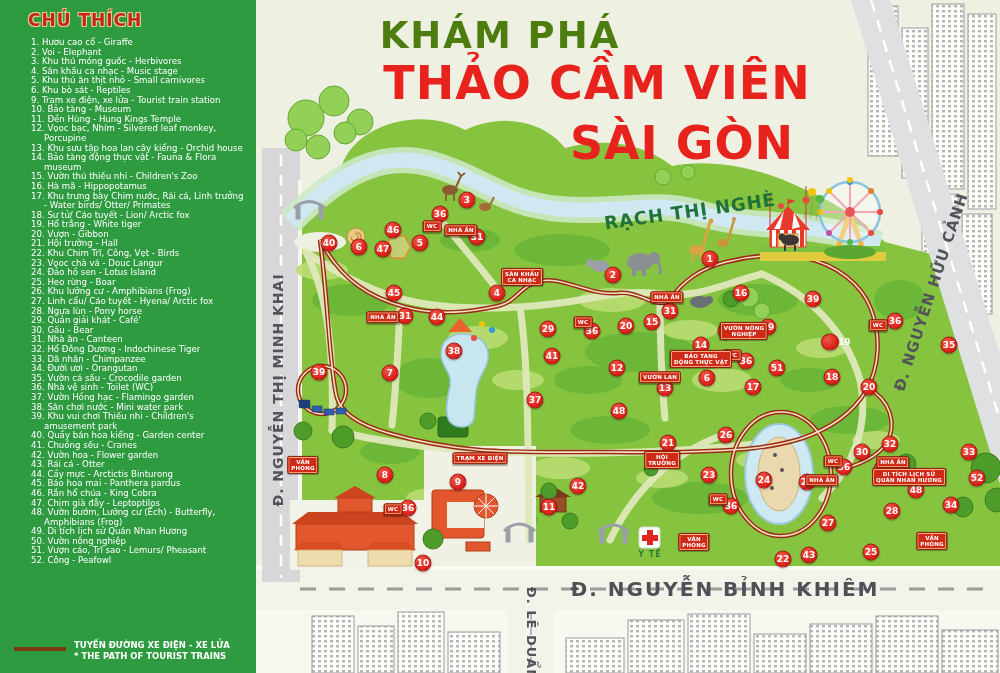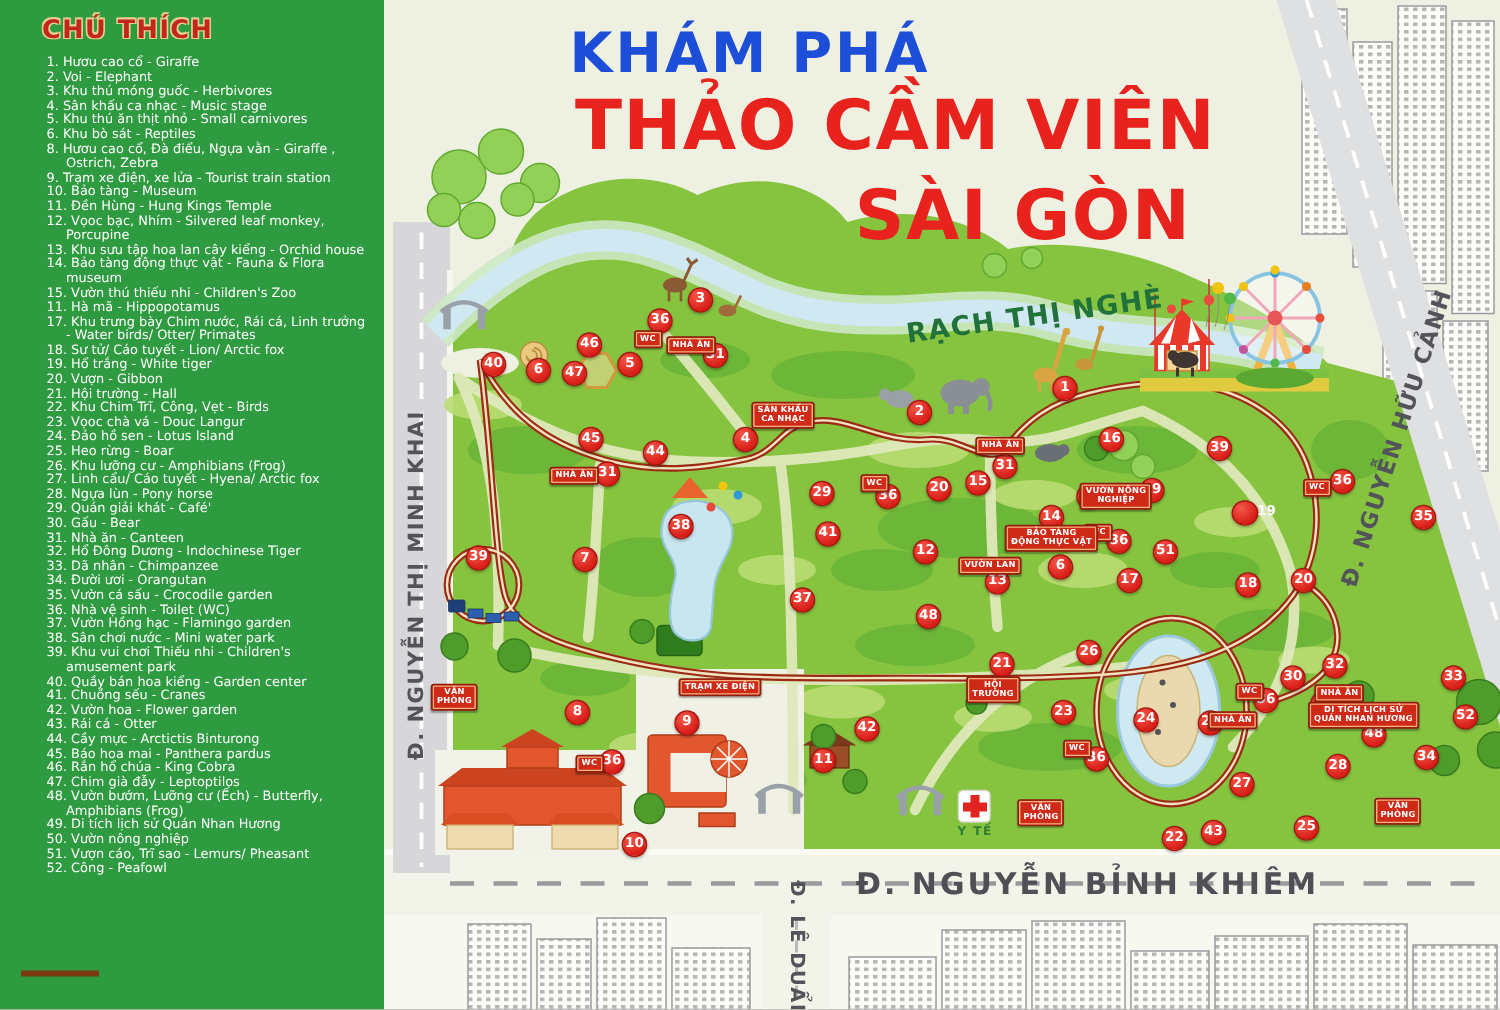--- a/index.html
+++ b/index.html
@@ -13,21 +13,21 @@
   #legend-title{position:absolute;left:28px;top:10px;font-size:17px;font-weight:bold;letter-spacing:1px;
     color:#c1271b;text-shadow:1px 1px 0 #e6cf8e,-1px -1px 0 #e6cf8e,1px -1px 0 #e6cf8e,-1px 1px 0 #e6cf8e;}
   #legend-list{position:absolute;left:0;top:38px;width:250px;margin:0;padding:0 4px 0 31px;list-style:none;}
   #legend-list li{color:#fff;font-size:8.6px;line-height:9.6px;padding-left:13px;text-indent:-13px;font-weight:500;}
   #legend-footer{position:absolute;left:14px;top:640px;display:flex;align-items:flex-start;}
   #legend-footer .swatch{width:52px;height:4px;background:#7a3a10;margin-top:7px;flex:none;}
   #legend-footer .ftext{margin-left:8px;color:#fff;font-size:8.5px;line-height:11px;font-weight:bold;}
 
   
   .title-line{position:absolute;transform:translateX(-50%);white-space:nowrap;font-weight:800;z-index:3;}
-  #title1{left:500px;top:14px;font-size:37px;color:#1d4ed8;letter-spacing:2px;}
+  #title1{left:500px;top:14px;font-size:37px;color:#4d7c0f;letter-spacing:2px;}
   #title2{left:597px;top:56px;font-size:46px;color:#e8231e;letter-spacing:1px;}
   #title3{left:682px;top:116px;font-size:46px;color:#e8231e;letter-spacing:1px;}
 
   
   .street-label{position:absolute;transform:translate(-50%,-50%);white-space:nowrap;
     color:#53535a;font-weight:bold;z-index:3;}
   #lbl-minhkhai{left:278px;top:390px;font-size:14px;letter-spacing:1px;transform:translate(-50%,-50%) rotate(-90deg);}
   #lbl-huucanh{left:931px;top:292px;font-size:15px;letter-spacing:1px;transform:translate(-50%,-50%) rotate(-72deg);}
   #lbl-binhkhiem{left:725px;top:589px;font-size:20px;letter-spacing:2px;color:#4f4f56;}
   #lbl-leduan{left:531px;top:634px;font-size:13px;letter-spacing:1px;transform:translate(-50%,-50%) rotate(90deg);}
@@ -377,29 +377,28 @@
 
   <div id="legend">
     <div id="legend-title">CHÚ THÍCH</div>
     <ul id="legend-list">
         <li>1. Hươu cao cổ - Giraffe</li>
         <li>2. Voi - Elephant</li>
         <li>3. Khu thú móng guốc - Herbivores</li>
         <li>4. Sân khấu ca nhạc - Music stage</li>
         <li>5. Khu thú ăn thịt nhỏ - Small carnivores</li>
         <li>6. Khu bò sát - Reptiles</li>
-        <li>8. Hươu cao cổ, Đà điểu, Ngựa vằn - Giraffe , Ostrich, Zebra</li>
         <li>9. Trạm xe điện, xe lửa - Tourist train station</li>
         <li>10. Bảo tàng - Museum</li>
         <li>11. Đền Hùng - Hung Kings Temple</li>
         <li>12. Vọoc bạc, Nhím - Silvered leaf monkey, Porcupine</li>
         <li>13. Khu sưu tập hoa lan cây kiểng - Orchid house</li>
         <li>14. Bảo tàng động thực vật - Fauna &amp; Flora museum</li>
         <li>15. Vườn thú thiếu nhi - Children's Zoo</li>
-        <li>11. Hà mã - Hippopotamus</li>
+        <li>16. Hà mã - Hippopotamus</li>
         <li>17. Khu trưng bày Chim nước, Rái cá, Linh trưởng - Water birds/ Otter/ Primates</li>
         <li>18. Sư tử/ Cáo tuyết - Lion/ Arctic fox</li>
         <li>19. Hổ trắng - White tiger</li>
         <li>20. Vượn - Gibbon</li>
         <li>21. Hội trường - Hall</li>
         <li>22. Khu Chim Trĩ, Công, Vẹt - Birds</li>
         <li>23. Vọoc chà vá - Douc Langur</li>
         <li>24. Đảo hồ sen - Lotus Island</li>
         <li>25. Heo rừng - Boar</li>
         <li>26. Khu lưỡng cư - Amphibians (Frog)</li>
@@ -425,20 +424,24 @@
         <li>46. Rắn hổ chúa - King Cobra</li>
         <li>47. Chim già đẫy - Leptoptilos</li>
         <li>48. Vườn bướm, Lưỡng cư (Ếch) - Butterfly, Amphibians (Frog)</li>
         <li>49. Di tích lịch sử Quán Nhan Hương</li>
         <li>50. Vườn nông nghiệp</li>
         <li>51. Vượn cáo, Trĩ sao - Lemurs/ Pheasant</li>
         <li>52. Công - Peafowl</li>
       </ul>
     <div id="legend-footer">
       <div class="swatch"></div>
+      <div class="ftext">
+        <div>TUYẾN ĐƯỜNG XE ĐIỆN - XE LỬA</div>
+        <div>* THE PATH OF TOURIST TRAINS</div>
+      </div>
     </div>
   </div>
 
   <div class="title-line" id="title1">KHÁM PHÁ</div>
   <div class="title-line" id="title2">THẢO CẦM VIÊN</div>
   <div class="title-line" id="title3">SÀI GÒN</div>
 
   <div id="lbl-river">RẠCH THỊ NGHÈ</div>
   <div class="street-label" id="lbl-minhkhai">Đ. NGUYỄN THỊ MINH KHAI</div>
   <div class="street-label" id="lbl-huucanh">Đ. NGUYỄN HỮU CẢNH</div>
@@ -458,21 +461,21 @@
       <div class="marker" style="left: 385px; top: 475px;">8</div>
       <div class="marker" style="left: 458px; top: 482px;">9</div>
       <div class="marker" style="left: 423px; top: 563px;">10</div>
       <div class="marker" style="left: 549px; top: 507px;">11</div>
       <div class="marker" style="left: 617px; top: 368px;">12</div>
       <div class="marker" style="left: 665px; top: 388px;">13</div>
       <div class="marker" style="left: 701px; top: 345px;">14</div>
       <div class="marker" style="left: 652px; top: 322px;">15</div>
       <div class="marker" style="left: 741px; top: 293px;">16</div>
       <div class="marker" style="left: 753px; top: 387px;">17</div>
-      <div class="marker" style="left: 832px; top: 377px; margin-top: 13px;">18</div>
+      <div class="marker" style="left: 832px; top: 377px;">18</div>
       <div class="marker" style="left: 830px; top: 342px; padding-left: 16px;">19</div>
       <div class="marker" style="left: 626px; top: 326px;">20</div>
       <div class="marker" style="left: 869px; top: 387px;">20</div>
       <div class="marker" style="left: 668px; top: 443px;">21</div>
       <div class="marker" style="left: 783px; top: 559px;">22</div>
       <div class="marker" style="left: 709px; top: 475px;">23</div>
       <div class="marker" style="left: 764px; top: 480px;">24</div>
       <div class="marker" style="left: 871px; top: 552px;">25</div>
       <div class="marker" style="left: 726px; top: 435px;">26</div>
       <div class="marker" style="left: 828px; top: 523px;">27</div>
@@ -497,21 +500,21 @@
       <div class="marker" style="left: 408px; top: 508px;">36</div>
       <div class="marker" style="left: 535px; top: 400px;">37</div>
       <div class="marker" style="left: 454px; top: 351px;">38</div>
       <div class="marker" style="left: 319px; top: 372px;">39</div>
       <div class="marker" style="left: 813px; top: 299px;">39</div>
       <div class="marker" style="left: 768px; top: 327px;">39</div>
       <div class="marker" style="left: 329px; top: 243px;">40</div>
       <div class="marker" style="left: 552px; top: 356px;">41</div>
       <div class="marker" style="left: 578px; top: 486px;">42</div>
       <div class="marker" style="left: 809px; top: 555px;">43</div>
-      <div class="marker" style="left: 437px; top: 302px;">44</div>
+      <div class="marker" style="left: 437px; top: 317px;">44</div>
       <div class="marker" style="left: 394px; top: 293px;">45</div>
       <div class="marker" style="left: 393px; top: 230px;">46</div>
       <div class="marker" style="left: 383px; top: 209px; margin-top: 40px;">47</div>
       <div class="marker" style="left: 619px; top: 411px;">48</div>
       <div class="marker" style="left: 916px; top: 490px;">48</div>
       <div class="marker" style="left: 726px; top: 331px;">50</div>
       <div class="marker" style="left: 777px; top: 368px;">51</div>
       <div class="marker" style="left: 977px; top: 478px;">52</div>
       <div class="sign" style="left: 432px; top: 226px;">WC</div>
       <div class="sign" style="left: 583px; top: 322px;">WC</div>

